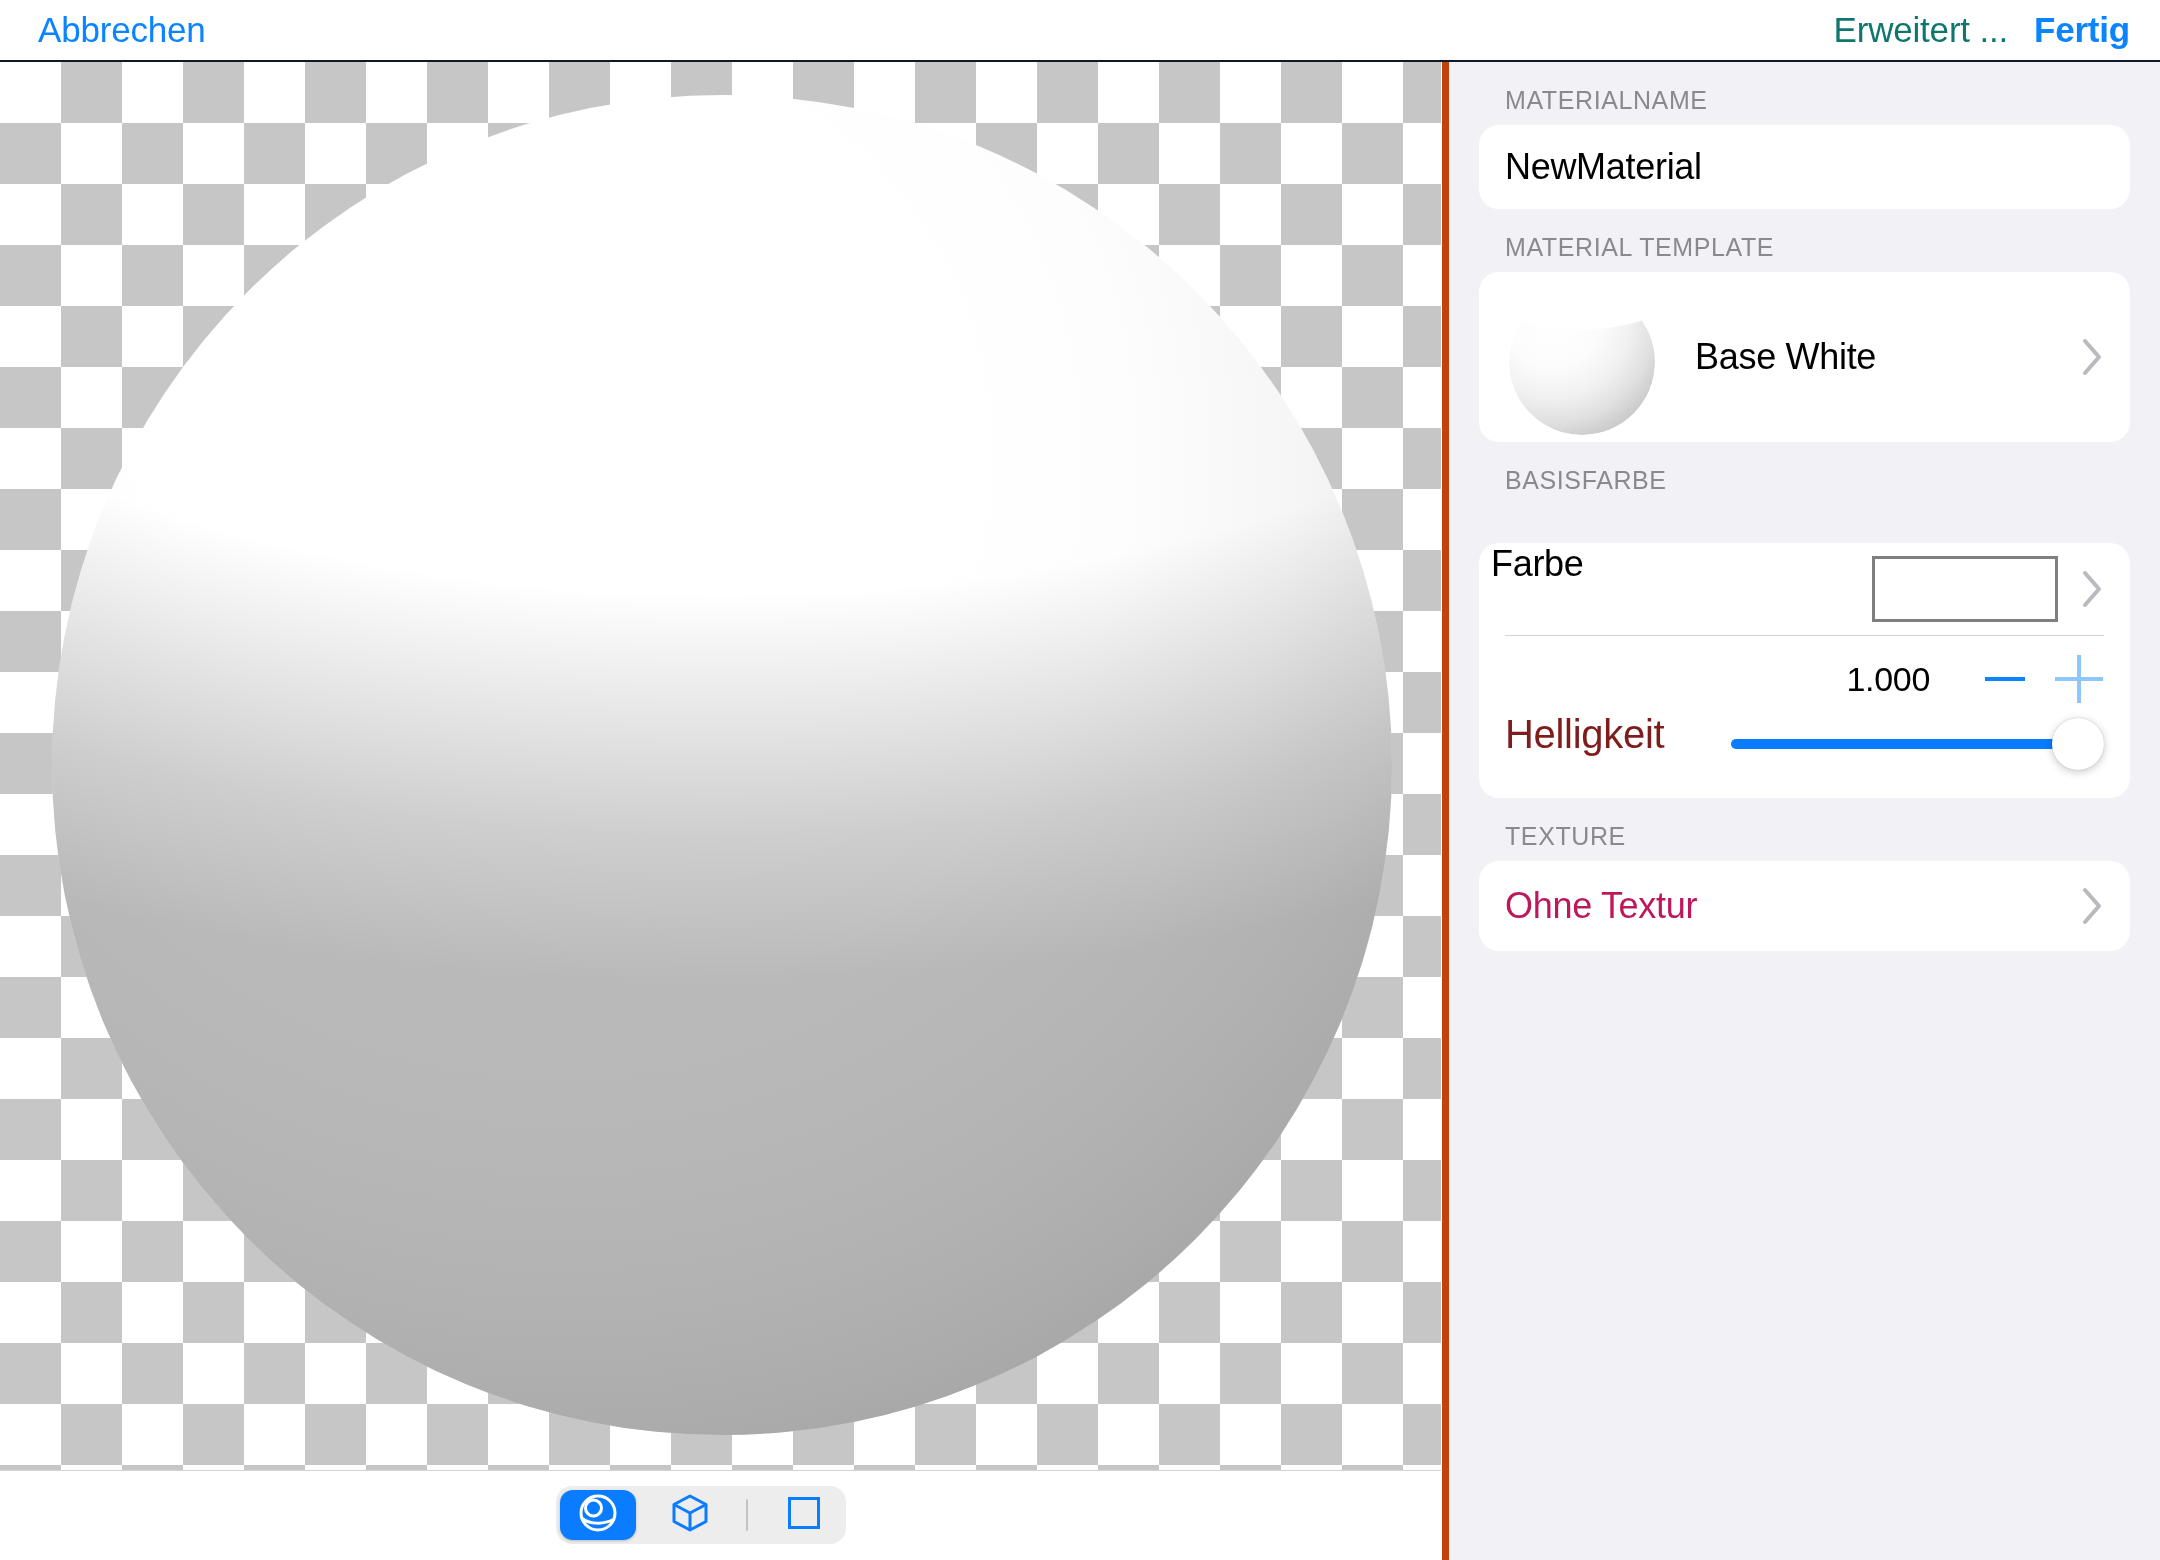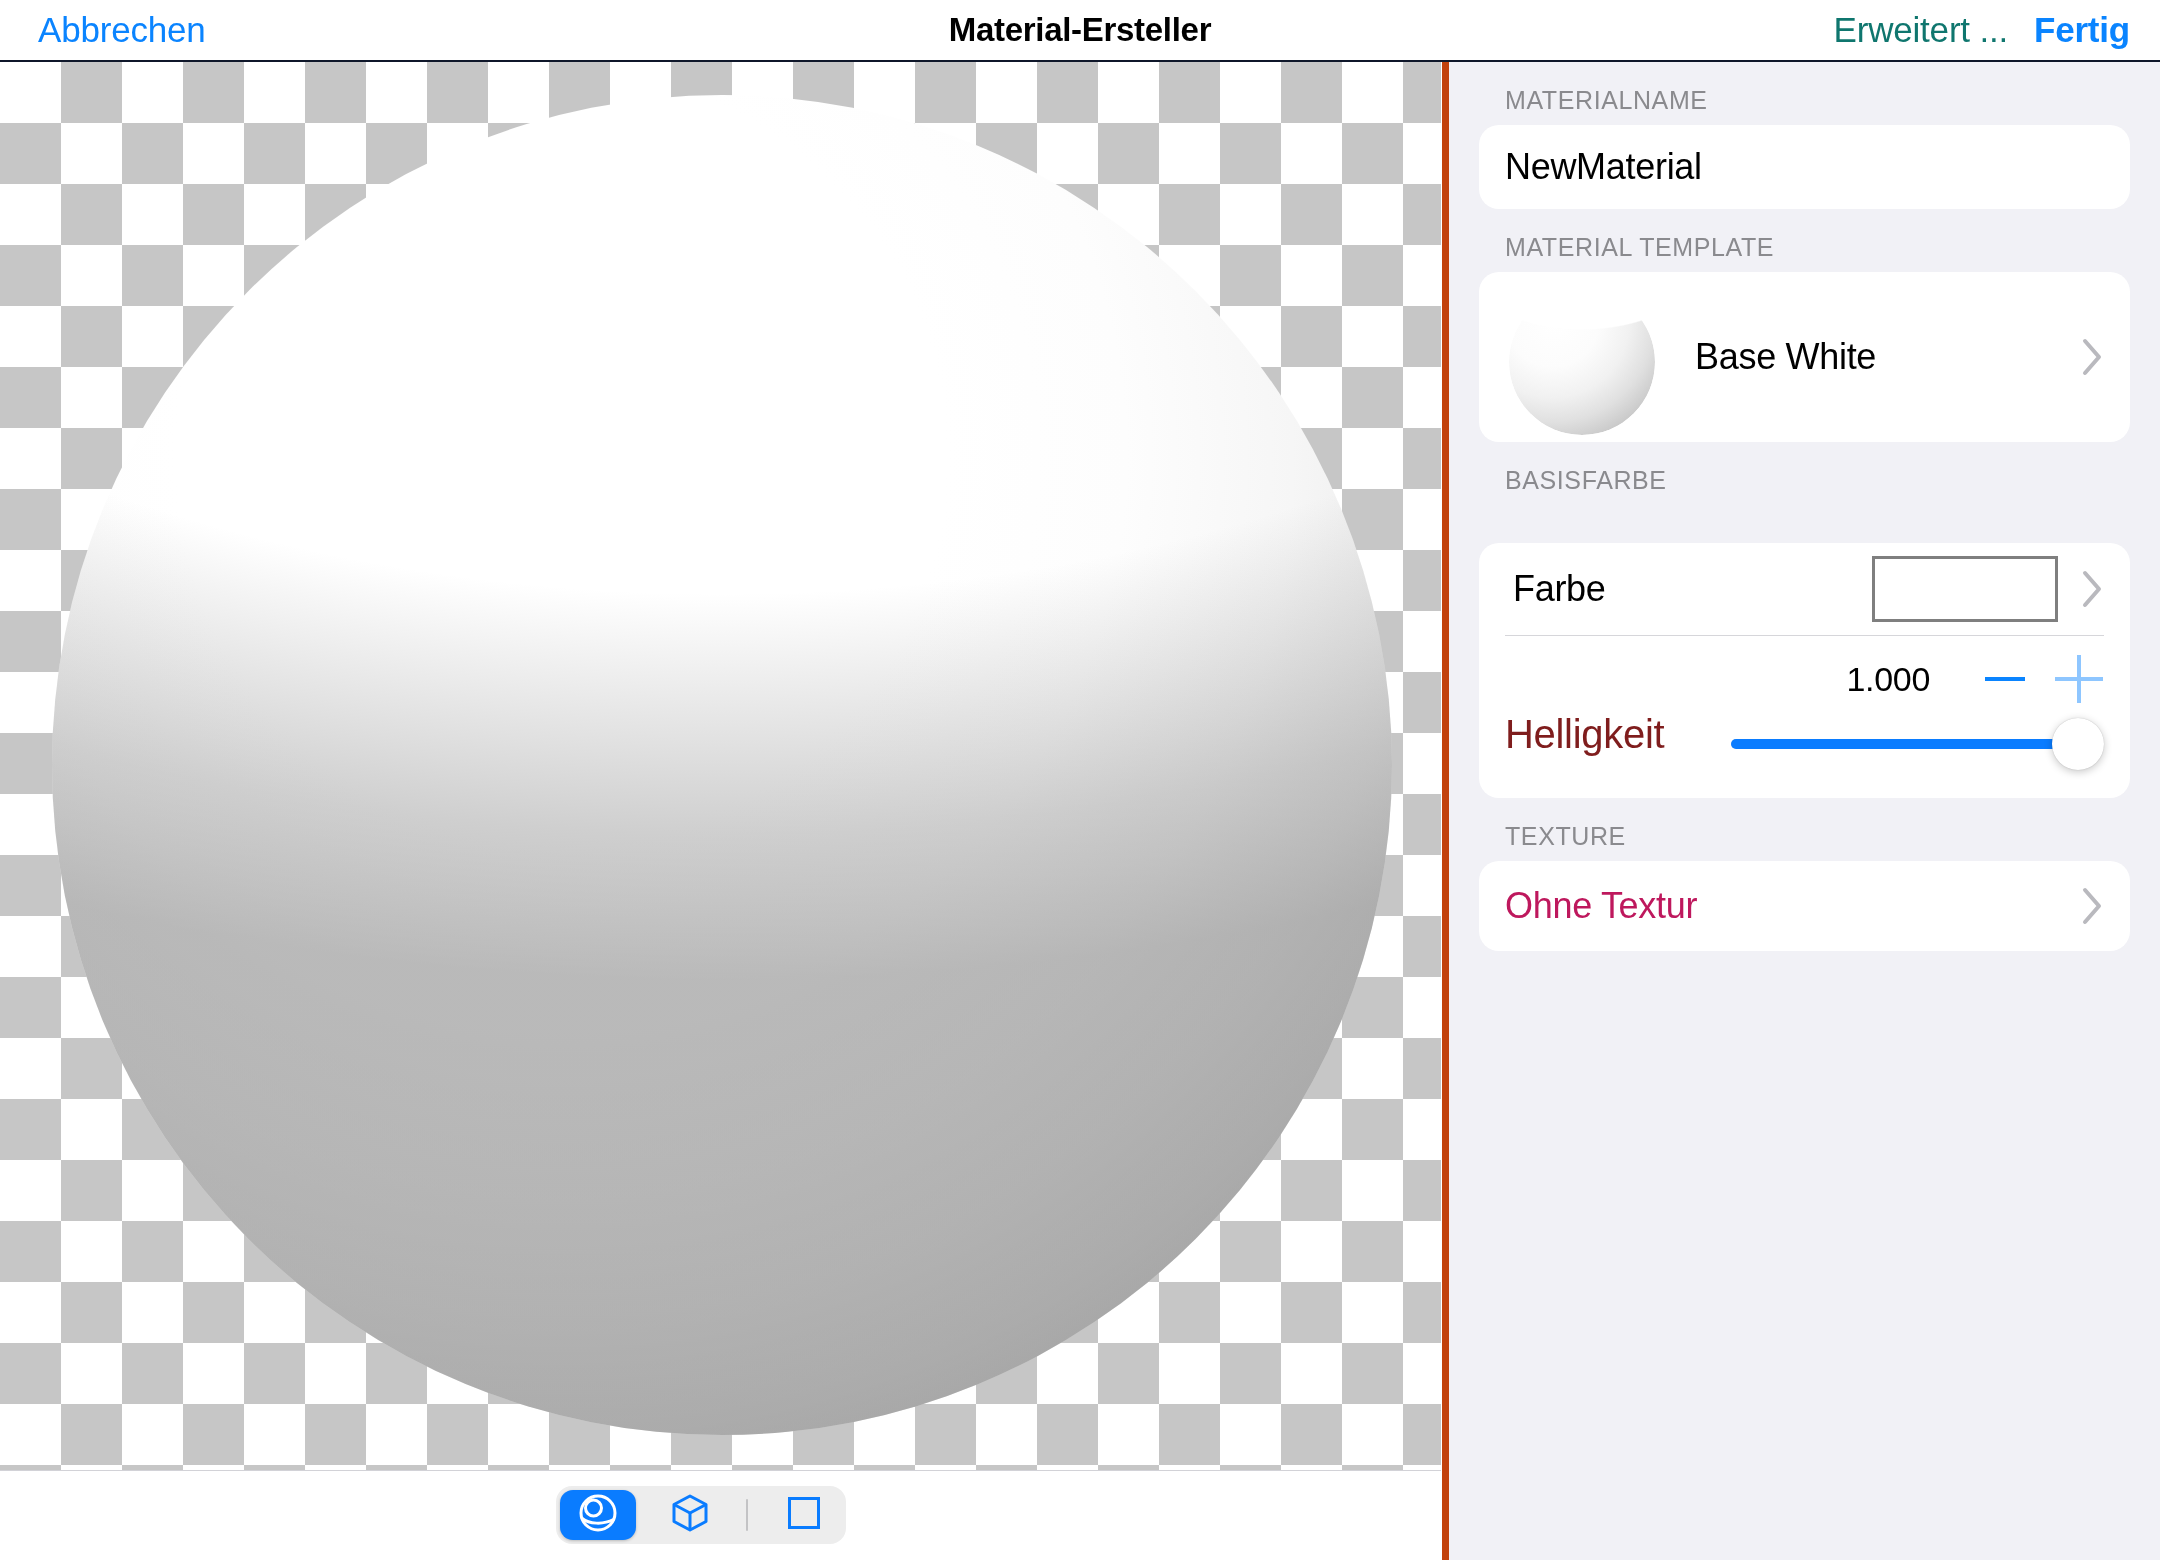--- a/index.html
+++ b/index.html
@@ -241,22 +241,22 @@
     color: #000000;
     letter-spacing: -0.3px;
     margin-left: 38px;
   }
 
   
   .color-card { padding: 0; }
   .row-farbe {
     height: 92px;
     display: flex;
-    align-items: center;
-    padding: 0 34px;
+    align-items: flex-start;
+    padding: 0 12px;
     cursor: pointer;
     position: relative;
     margin-top: 48px;
   }
   .row-label {
     font-size: 36px;
     color: #000000;
     letter-spacing: -0.3px;
   }
   .color-swatch {
@@ -398,21 +398,20 @@
     transform: translateY(-50%);
   }
 </style>
 </head>
 <body>
 
 <div id="app">
 
   <div class="header">
     <div class="hdr-cancel">Abbrechen</div>
-    <div class="hdr-title">Material-Ersteller</div>
     <div class="hdr-right">
       <div class="hdr-advanced">Erweitert ...</div>
       <div class="hdr-done">Fertig</div>
     </div>
   </div>
 
   <div class="viewport">
     <div class="sphere">
       <div class="sphere-occ"></div>
     </div>

